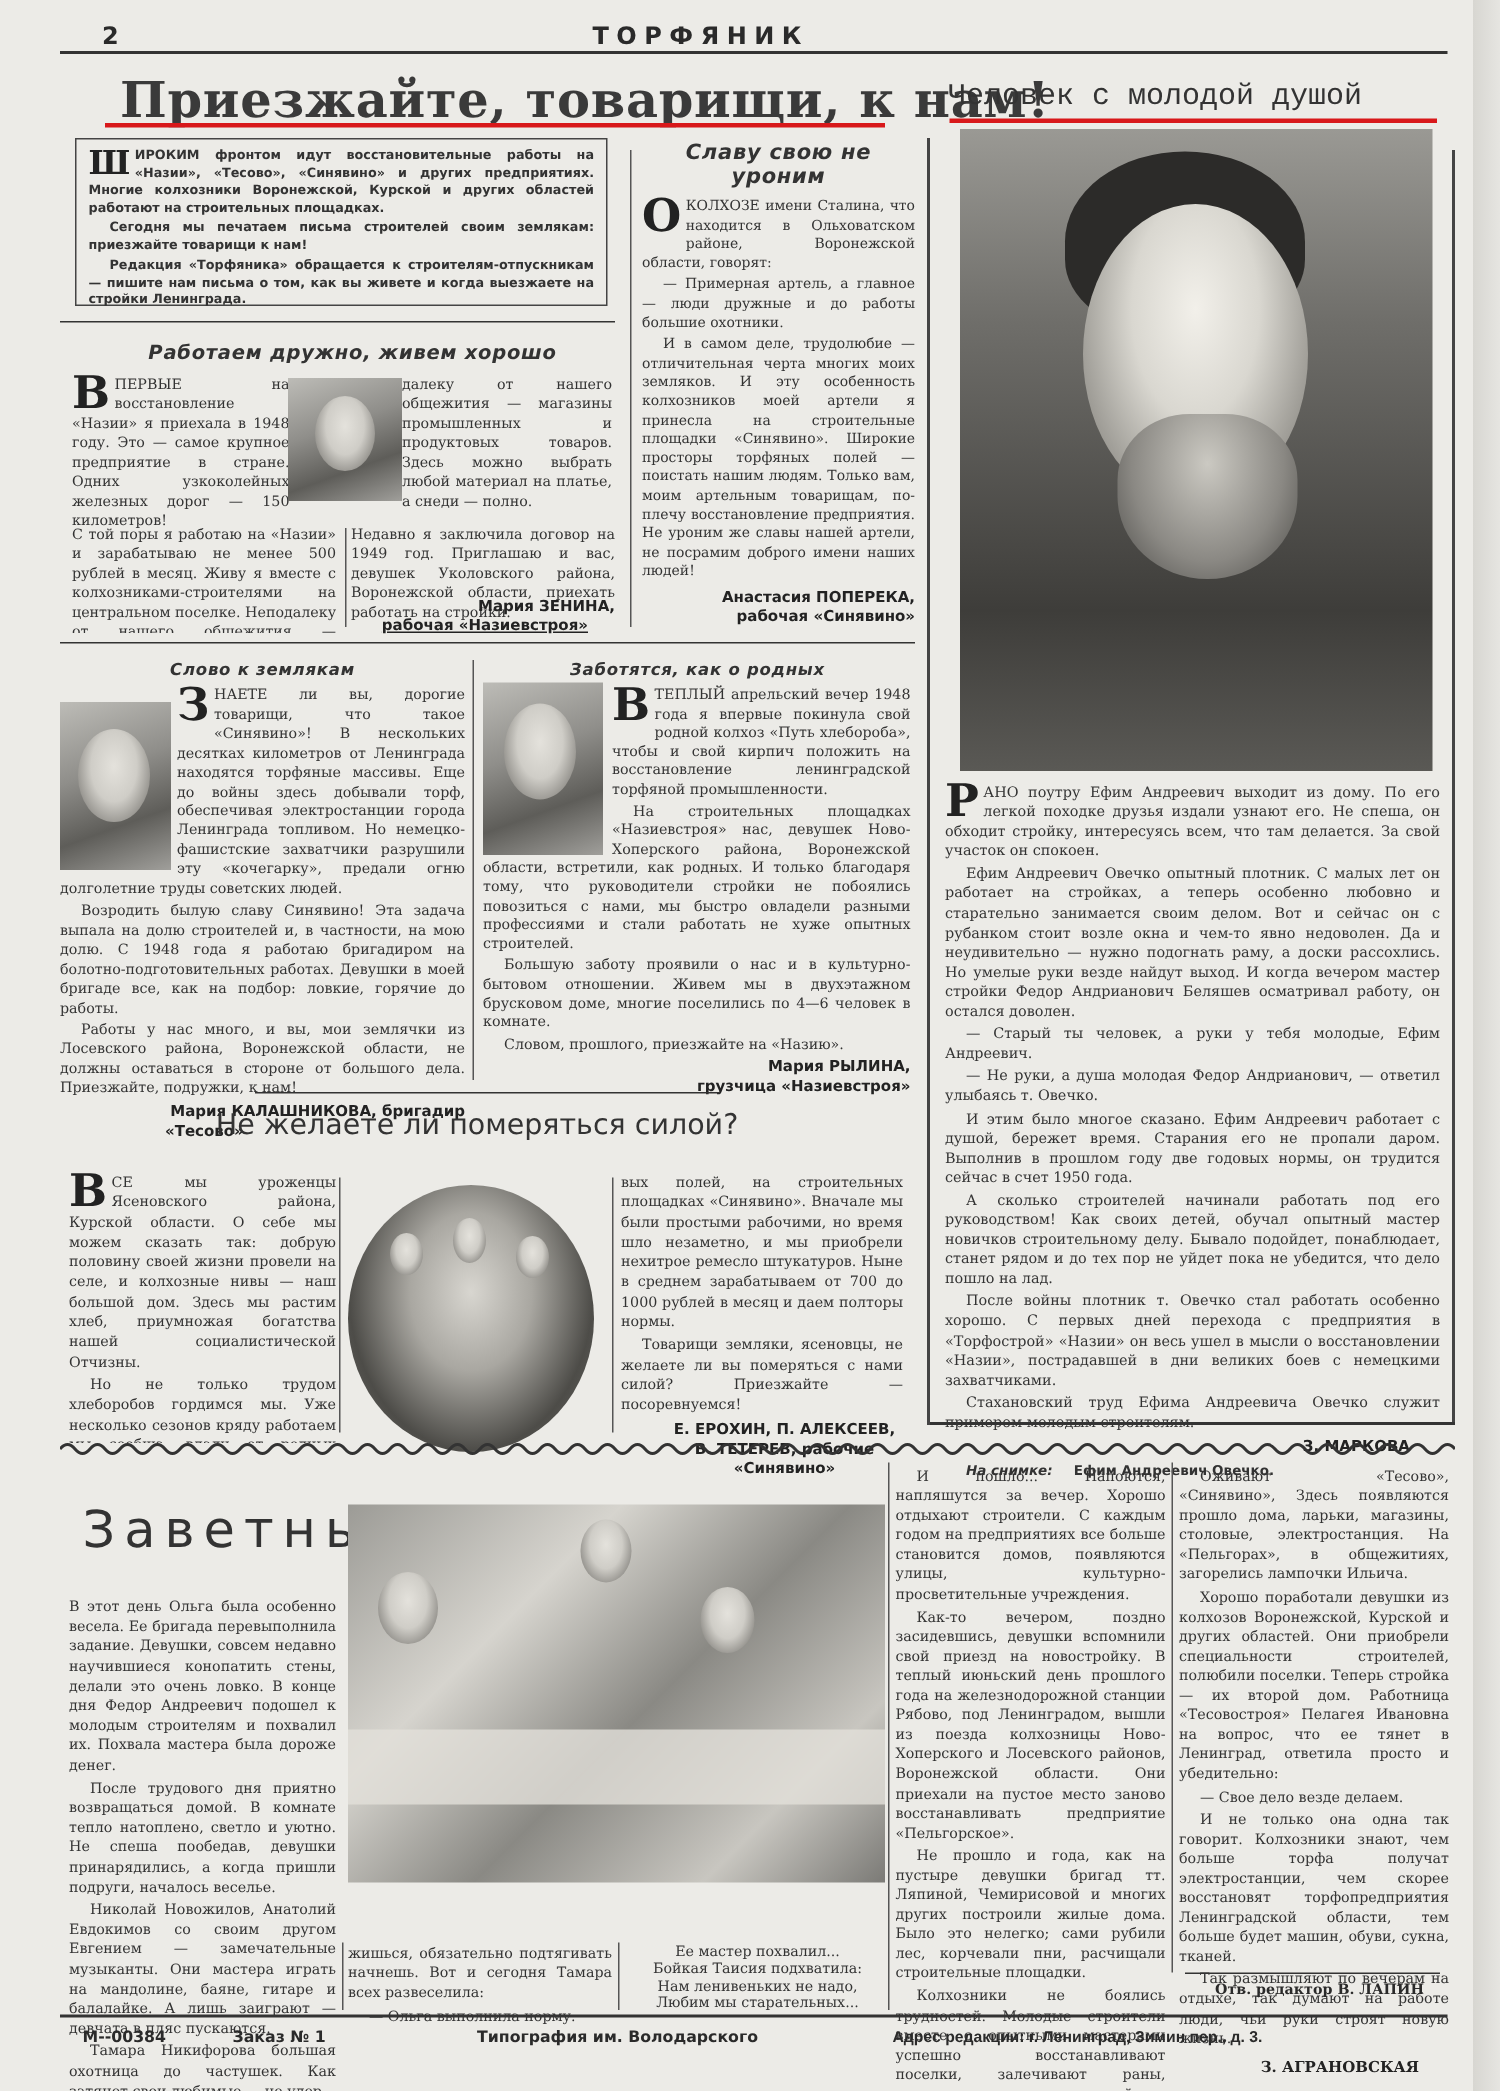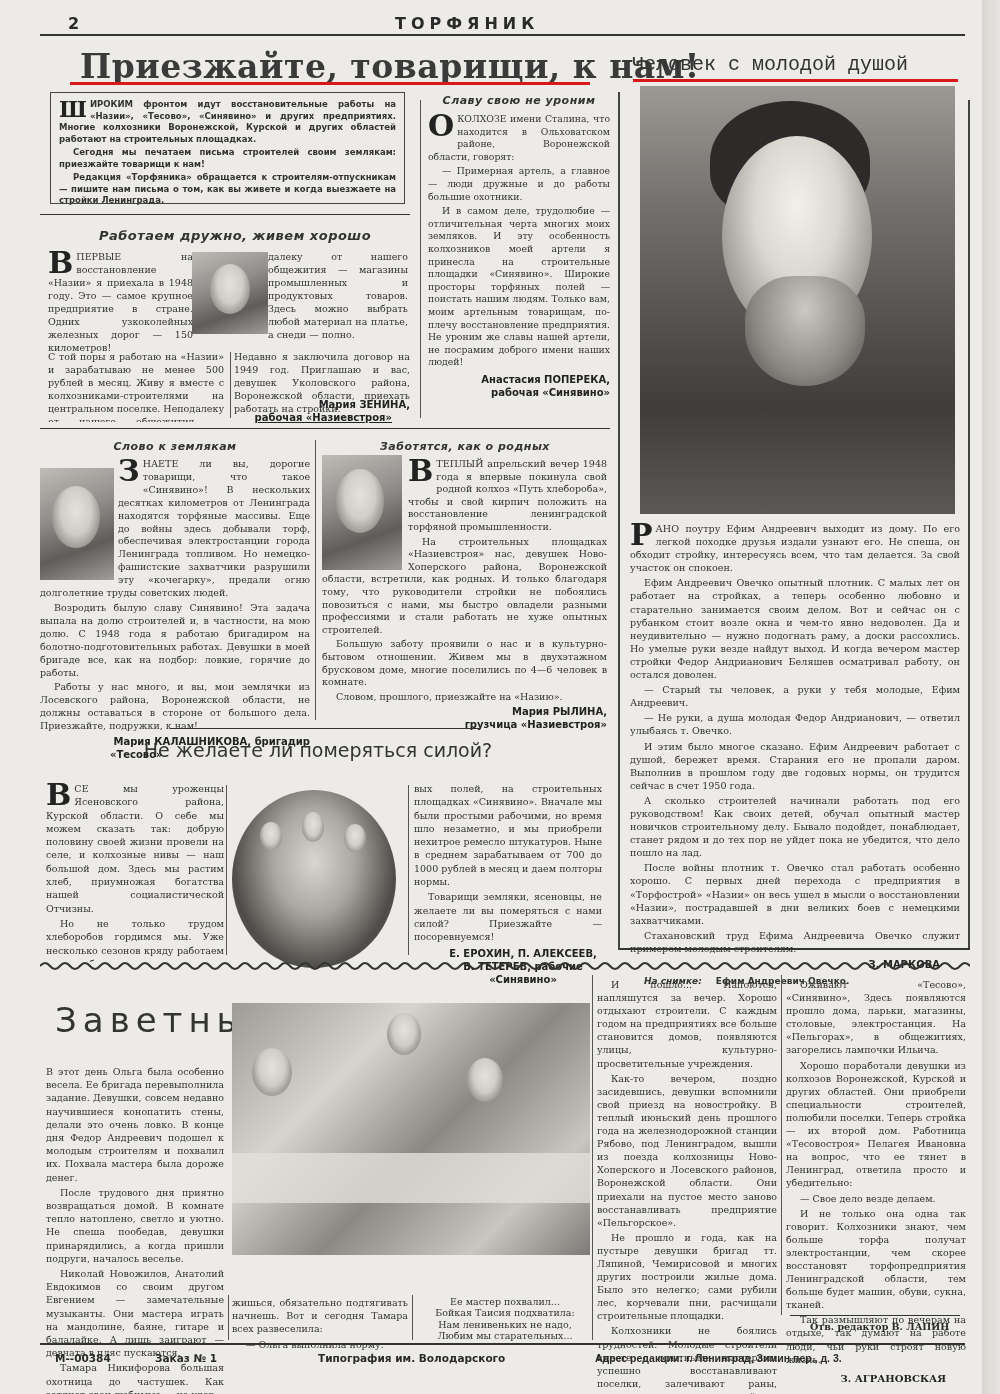--- a/index.html
+++ b/index.html
@@ -34,21 +34,21 @@
   <div class="red-underline" style="left:633px; top:79px; width:325px;"></div>
 
   <div class="abs txt" style="left:50px; top:92px; width:355px; height:112px; border:1.5px solid #444; padding:6px 8px; font-size:8.5px; line-height:11.5px; font-family:'DejaVu Sans',sans-serif; font-weight:bold; color:#333;">
     <p class="first"><span class="dropcap" style="font-size:22px; line-height:20px;">Ш</span><span>ИРОКИМ фронтом идут восстановительные работы на «Назии», «Тесово», «Синявино» и других предприятиях. Многие колхозники Воронежской, Курской и других областей работают на строительных площадках.</span></p>
     <p>Сегодня мы печатаем письма строителей своим землякам: приезжайте товарищи к нам!</p>
     <p>Редакция «Торфяника» обращается к строителям-отпускникам — пишите нам письма о том, как вы живете и когда выезжаете на стройки Ленинграда.</p>
   </div>
 
   <div class="vr" style="left:420px; top:100px; height:318px;"></div>
   <div class="abs" style="left:428px; top:94px; width:182px;">
-    <div class="italic-head" style="font-size:11px; margin-bottom:6px;">Славу свою не уроним</div>
+    <div class="italic-head" style="font-size:14px; margin-bottom:6px;">Славу свою не уроним</div>
     <div class="txt" style="font-size:9.3px; line-height:12.6px;">
       <p class="first"><span class="dropcap">О</span><span>КОЛХОЗЕ имени Сталина, что находится в Ольховатском районе, Воронежской области, говорят:</span></p>
       <p>— Примерная артель, а главное — люди дружные и до работы большие охотники.</p>
       <p>И в самом деле, трудолюбие — отличительная черта многих моих земляков. И эту особенность колхозников моей артели я принесла на строительные площадки «Синявино». Широкие просторы торфяных полей — поистать нашим людям. Только вам, моим артельным товарищам, по-плечу восстановление предприятия. Не уроним же славы нашей артели, не посрамим доброго имени наших людей!</p>
     </div>
     <div class="sig" style="margin-top:4px;">Анастасия ПОПЕРЕКА,</div>
     <div class="sig">рабочая «Синявино»</div>
   </div>
 
   <div class="hr" style="left:40px; top:214px; width:370px; height:1px;"></div>

